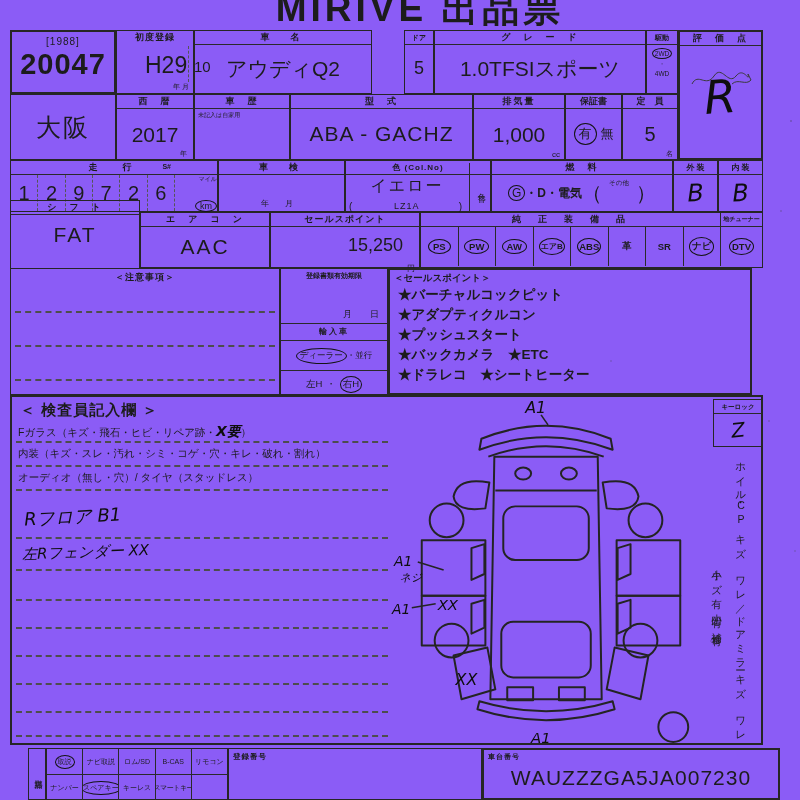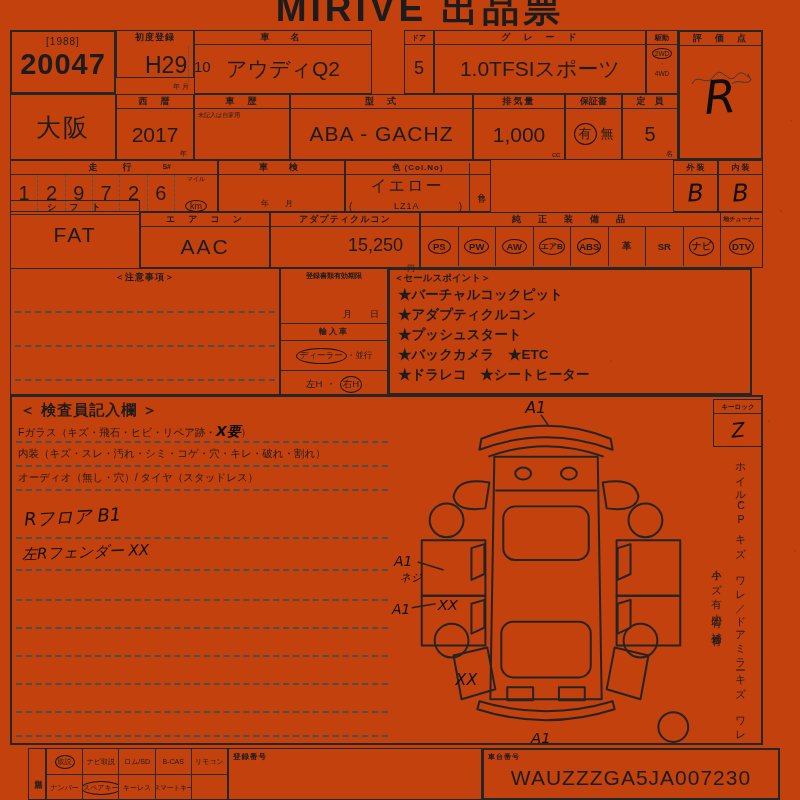--- a/index.html
+++ b/index.html
@@ -1,16 +1,16 @@
 <!DOCTYPE html>
 <html><head>
 <meta charset="utf-8">
 <style>
   html,body{margin:0;padding:0;background:#e8e8e4;}
-  #sheet{position:relative;width:800px;height:800px;background:#c2410c;overflow:hidden;
+  #sheet{position:relative;width:800px;height:800px;background:#8b5cf6;overflow:hidden;
          font-family:"Liberation Sans",sans-serif;color:#1c1c1c;}
   .cell{position:absolute;border:1.6px solid #262626;box-sizing:border-box;background:transparent;}
   .thick{border-width:2px;}
   .hdr{position:relative;font-size:9px;font-weight:700;text-align:center;letter-spacing:2px;
        line-height:13px;height:13px;border-bottom:1.2px solid #2a2a2a;overflow:hidden;}
   .hdr.nl{border-bottom:none;}
   .val{display:flex;align-items:center;justify-content:center;}
   .abs{position:absolute;}
   .hw{font-family:"DejaVu Sans",sans-serif;font-style:italic;color:#0e0e0e;}
   .circ{display:inline-block;border:1.6px solid #141414;border-radius:50%;padding:1px 4px;}
@@ -32,21 +32,21 @@
 
   <div class="abs" style="left:225px;top:0;width:390px;height:26px;overflow:hidden;">
     <div style="margin-top:-16px;font-size:37px;font-weight:800;letter-spacing:4px;white-space:nowrap;text-align:center;">MIRIVE 出品票</div>
   </div>
 
   <div class="cell thick" style="left:10px;top:30px;width:106px;height:64px;">
     <div style="font-size:10px;text-align:center;margin-top:4px;letter-spacing:1px;">[1988]</div>
     <div style="font-size:29px;font-weight:700;text-align:center;letter-spacing:1px;line-height:34px;">20047</div>
   </div>
 
-  <div class="cell" style="left:116px;top:30px;width:78px;height:48px;">
+  <div class="cell" style="left:116px;top:30px;width:78px;height:64px;">
     <div class="hdr nl" style="letter-spacing:1px;">初度登録</div>
     <div style="position:relative;height:49px;margin-left:24px;">
       <span class="abs" style="left:4px;top:8px;font-size:23px;">H29</span>
       <span class="abs" style="left:47px;top:2px;height:36px;border-left:1.4px dashed #555;"></span>
       <span class="abs" style="left:53px;top:14px;font-size:15px;">10</span>
       <span class="abs" style="left:32px;bottom:1px;font-size:7px;">年</span>
       <span class="abs" style="right:4px;bottom:1px;font-size:7px;">月</span>
     </div>
   </div>
 
@@ -133,21 +133,21 @@
   <div class="cell" style="left:10px;top:160px;width:208px;height:52px;">
     <div class="hdr" style="letter-spacing:8px;">走　行</div>
     <span class="abs" style="right:46px;top:2px;font-size:7px;font-weight:700;">S#</span>
     <div style="display:flex;height:36px;">
       <span class="digit">1</span>
       <span class="digit">2</span>
       <span class="digit">9</span>
       <span class="digit">7</span>
       <span class="digit">2</span>
       <span class="digit">6</span>
-      <span style="width:42px;display:flex;flex-direction:column;align-items:center;justify-content:center;gap:16px;">
+      <span style="width:42px;display:flex;flex-direction:column;align-items:flex-end;justify-content:center;gap:16px;">
         <span style="font-size:6px;">マイル</span>
         <span class="circ" style="font-size:9px;padding:0 4px;">km</span>
       </span>
     </div>
   </div>
 
   <div class="cell" style="left:218px;top:160px;width:127px;height:52px;">
     <div class="hdr" style="letter-spacing:6px;">車　検</div>
     <span class="abs" style="left:42px;bottom:2px;font-size:8px;">年　　月</span>
   </div>
@@ -158,20 +158,30 @@
       <div style="text-align:center;font-size:16px;margin-top:1px;letter-spacing:2px;width:122px;">イエロー</div>
       <span class="abs" style="left:3px;bottom:0;font-size:10px;">(</span>
       <span class="abs" style="left:48px;bottom:1px;font-size:9px;letter-spacing:1px;">LZ1A</span>
       <span class="abs" style="right:28px;bottom:0;font-size:10px;">)</span>
       <div class="abs" style="right:0;top:-13px;width:20px;height:49px;border-left:1.4px solid #2a2a2a;display:flex;align-items:center;justify-content:center;">
         <span class="vtext" style="font-size:8px;letter-spacing:1px;">色替</span>
       </div>
     </div>
   </div>
 
+  <div class="cell" style="left:491px;top:160px;width:182px;height:52px;">
+    <div class="hdr">燃　料</div>
+    <div class="val" style="height:36px;">
+      <span class="circ" style="font-size:12px;padding:0 3px;">G</span>
+      <span style="font-size:12px;font-weight:600;">・D・電気</span>
+      <span style="font-size:20px;font-weight:300;">（</span>
+      <span style="font-size:6.5px;align-self:flex-start;margin-top:4px;width:34px;text-align:center;">その他</span>
+      <span style="font-size:20px;font-weight:300;">）</span>
+    </div>
+  </div>
 
   <div class="cell" style="left:673px;top:160px;width:45px;height:52px;">
     <div class="hdr" style="font-size:8px;letter-spacing:0;">外 装</div>
     <div class="val hw" style="height:36px;font-size:24px;transform:rotate(-3deg);">B</div>
   </div>
 
   <div class="cell" style="left:718px;top:160px;width:45px;height:52px;">
     <div class="hdr" style="font-size:8px;letter-spacing:0;">内 装</div>
     <div class="val hw" style="height:36px;font-size:24px;transform:rotate(-3deg);">B</div>
   </div>
@@ -180,21 +190,21 @@
     <div class="hdr">シ　フ　ト</div>
     <div class="val" style="height:40px;font-size:21px;letter-spacing:2px;">FAT</div>
   </div>
 
   <div class="cell" style="left:140px;top:212px;width:130px;height:56px;">
     <div class="hdr">エ　ア　コ　ン</div>
     <div class="val" style="height:40px;font-size:21px;letter-spacing:2px;">AAC</div>
   </div>
 
   <div class="cell" style="left:270px;top:212px;width:150px;height:56px;">
-    <div class="hdr" style="letter-spacing:1px;">アダプティクルコン</div>
+    <div class="hdr" style="letter-spacing:1px;">セールスポイント</div>
     <div style="position:relative;height:40px;">
       <div style="text-align:right;padding-right:16px;font-size:18px;margin-top:8px;">15,250</div>
       <span class="abs" style="right:4px;bottom:1px;font-size:8px;">円</span>
     </div>
   </div>
 
   <div class="cell" style="left:420px;top:212px;width:343px;height:56px;">
     <div style="display:flex;height:13px;border-bottom:1.2px solid #2a2a2a;">
       <div class="hdr nl" style="flex:1;border-right:1.5px solid #2a2a2a;letter-spacing:4px;">純　正　装　備　品</div>
       <div class="hdr nl" style="width:41px;font-size:6px;letter-spacing:0;">地チューナー</div>

